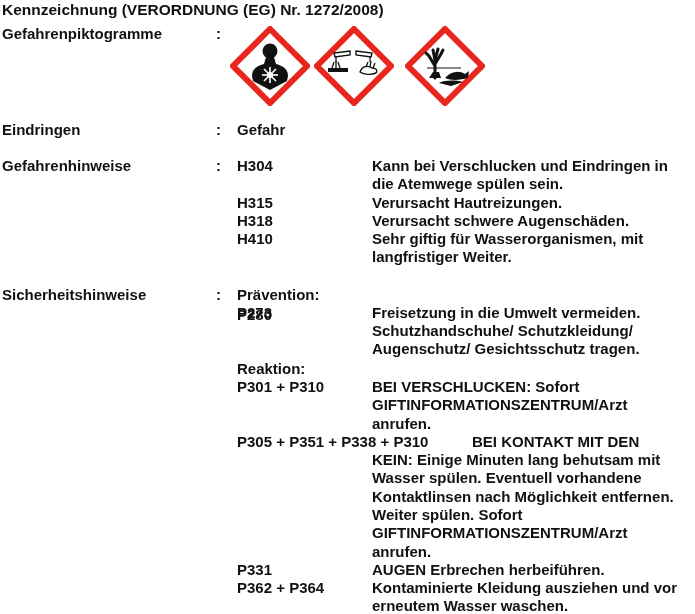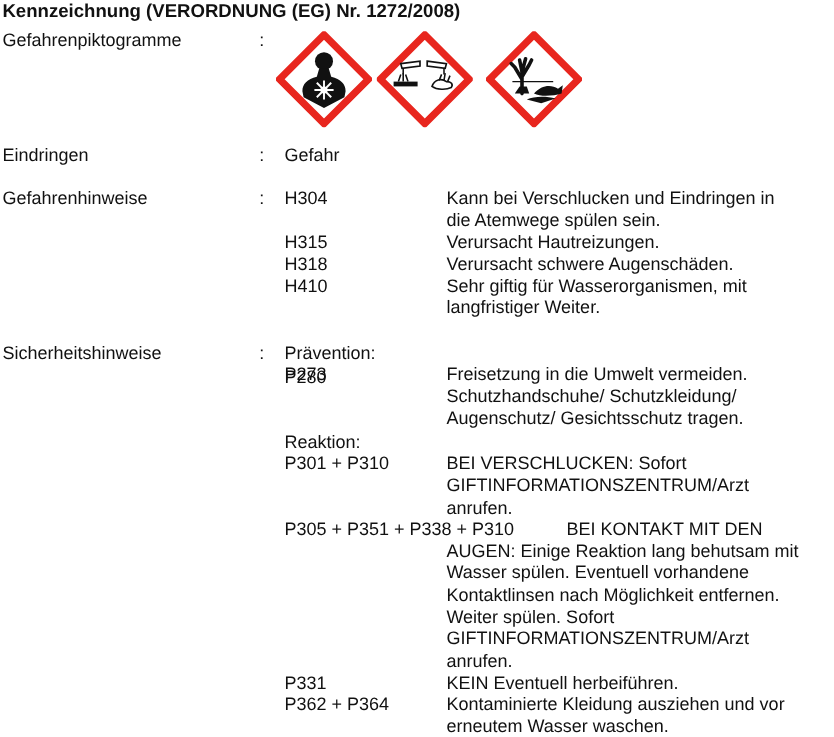--- a/index.html
+++ b/index.html
@@ -1,26 +1,26 @@
 <!DOCTYPE html>
 <html><head>
 <meta charset="utf-8">
 <style>
   html, body { margin: 0; padding: 0; background: #ffffff; }
   body {
     width: 695px; height: 614px; overflow: hidden; position: relative;
     font-family: "Liberation Sans", sans-serif; font-size: 15px; color: #111111;
   }
-  .abs { position: absolute; white-space: nowrap; line-height: 18px; }
+  .abs { position: absolute; white-space: nowrap; line-height: 18px; font-weight: bold; }
   .title { left: 2px; top: 1px; font-weight: bold; font-size: 15.5px; text-align: center; }
   .label { left: 2px; }
   .colon { left: 216px; }
   .code { left: 237px; text-align: right; }
   .text { left: 372px; }
-  .bold { font-weight: normal; }
+  .bold { font-weight: bold; }
   .picto { position: absolute; top: 26px; width: 80px; height: 80px; }
 </style>
 </head>
 <body>
 
 <div class="abs title">Kennzeichnung (VERORDNUNG (EG) Nr. 1272/2008)</div>
 
 <div class="abs label" style="top:25px">Gefahrenpiktogramme</div>
 <div class="abs colon" style="top:25px">:</div>
 
@@ -93,25 +93,25 @@
 
 <div class="abs code bold" style="top:360px">Reaktion:</div>
 
 <div class="abs code" style="top:378px">P301 + P310</div>
 <div class="abs text" style="top:378px">BEI VERSCHLUCKEN: Sofort</div>
 <div class="abs text" style="top:396px">GIFTINFORMATIONSZENTRUM/Arzt</div>
 <div class="abs text" style="top:415px">anrufen.</div>
 
 <div class="abs code" style="top:433px">P305 + P351 + P338 + P310</div>
 <div class="abs" style="top:433px; left:472px">BEI KONTAKT MIT DEN</div>
-<div class="abs text" style="top:451px">AUGEN: Einige Reaktion lang behutsam mit</div>
+<div class="abs text" style="top:451px">KEIN: Einige Minuten lang behutsam mit</div>
 <div class="abs text" style="top:469px">Wasser spülen. Eventuell vorhandene</div>
 <div class="abs text" style="top:488px">Kontaktlinsen nach Möglichkeit entfernen.</div>
 <div class="abs text" style="top:506px">Weiter spülen. Sofort</div>
 <div class="abs text" style="top:524px">GIFTINFORMATIONSZENTRUM/Arzt</div>
 <div class="abs text" style="top:543px">anrufen.</div>
 
 <div class="abs code" style="top:561px">P331</div>
-<div class="abs text" style="top:561px">KEIN Eventuell herbeiführen.</div>
+<div class="abs text" style="top:561px">AUGEN Erbrechen herbeiführen.</div>
 
 <div class="abs code" style="top:579px">P362 + P364</div>
 <div class="abs text" style="top:579px">Kontaminierte Kleidung ausziehen und vor</div>
 <div class="abs text" style="top:597px">erneutem Wasser waschen.</div>
 
 </body></html>

